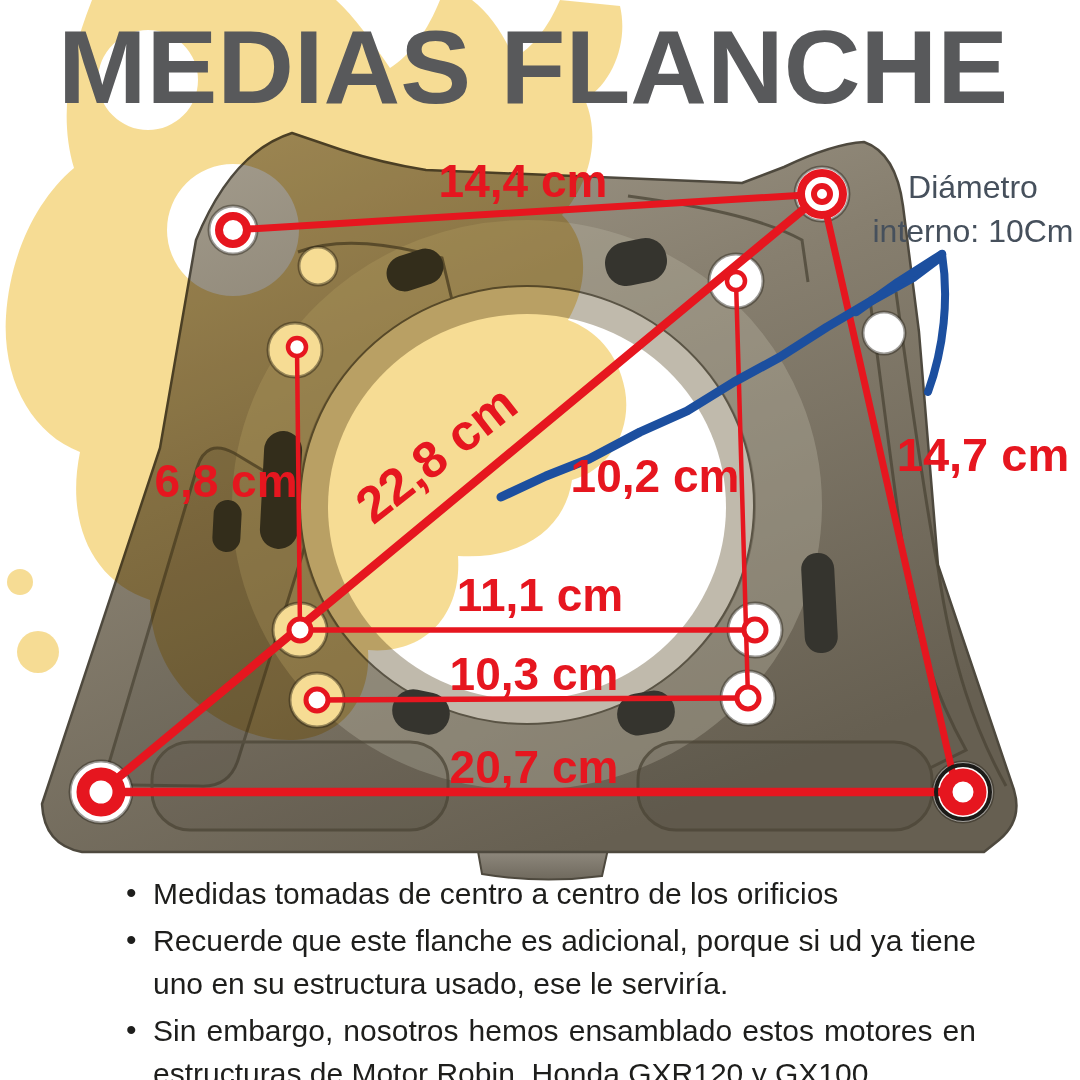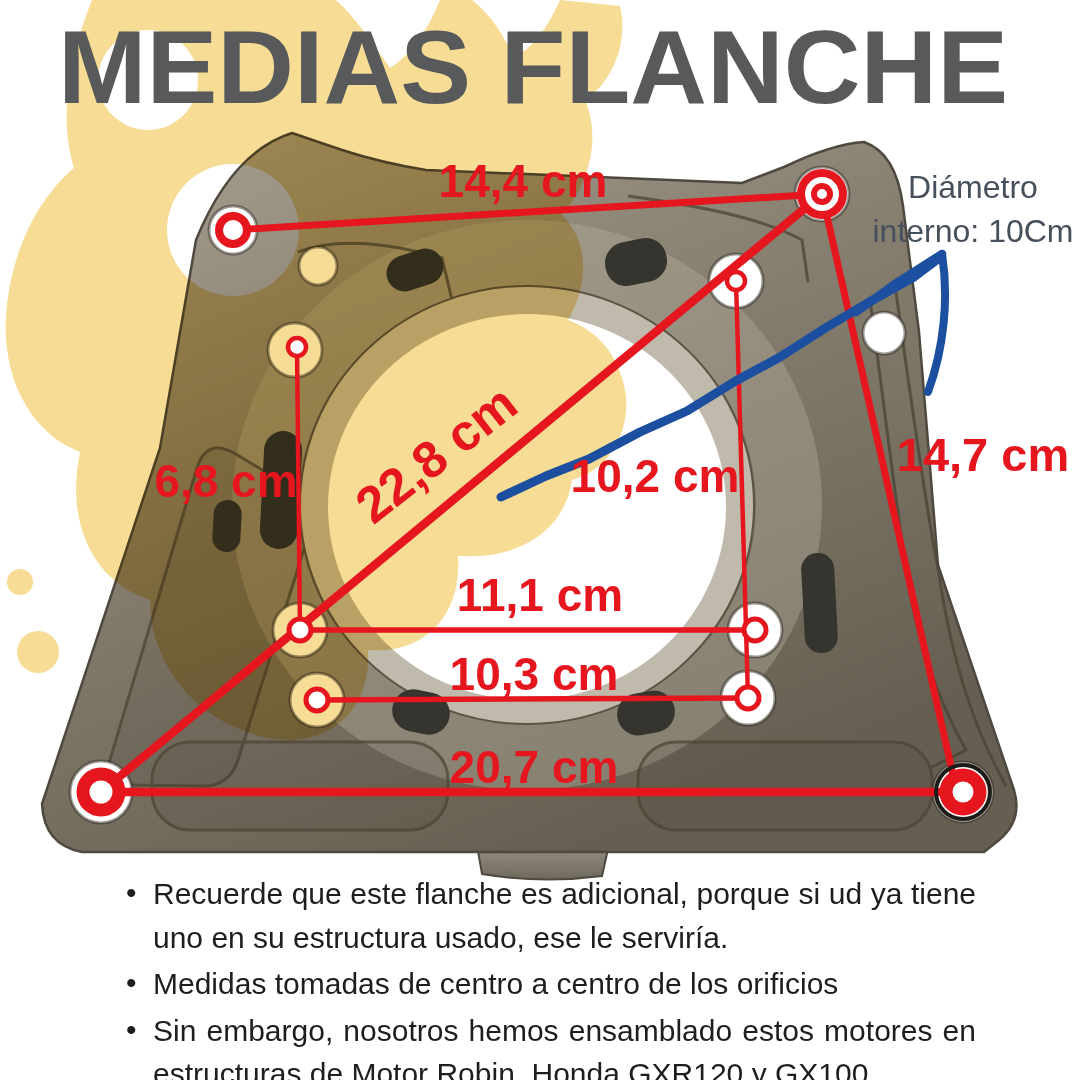--- a/index.html
+++ b/index.html
@@ -194,19 +194,19 @@
     <text class="meas-label" x="534" y="690" font-size="46" text-anchor="middle">10,3 cm</text>
 
     <text class="meas-label" x="534" y="783" font-size="46" text-anchor="middle">20,7 cm</text>
 
     <text class="note-label" x="973" y="198" font-size="32" text-anchor="middle">Diámetro</text>
     <text class="note-label" x="973" y="242" font-size="32" text-anchor="middle">interno: 10Cm</text>
   </svg>
 
   <div class="notes">
     <ul>
+      <li>Medidas tomadas de centro a centro de los orificios</li>
       <li>Recuerde que este flanche es adicional, porque si ud ya tiene uno en su estructura usado, ese le serviría.</li>
-      <li>Medidas tomadas de centro a centro de los orificios</li>
       <li>Sin embargo, nosotros hemos ensamblado estos motores en estructuras de Motor Robin, Honda GXR120 y GX100</li>
     </ul>
   </div>
 
 </div>
 
 </body></html>

